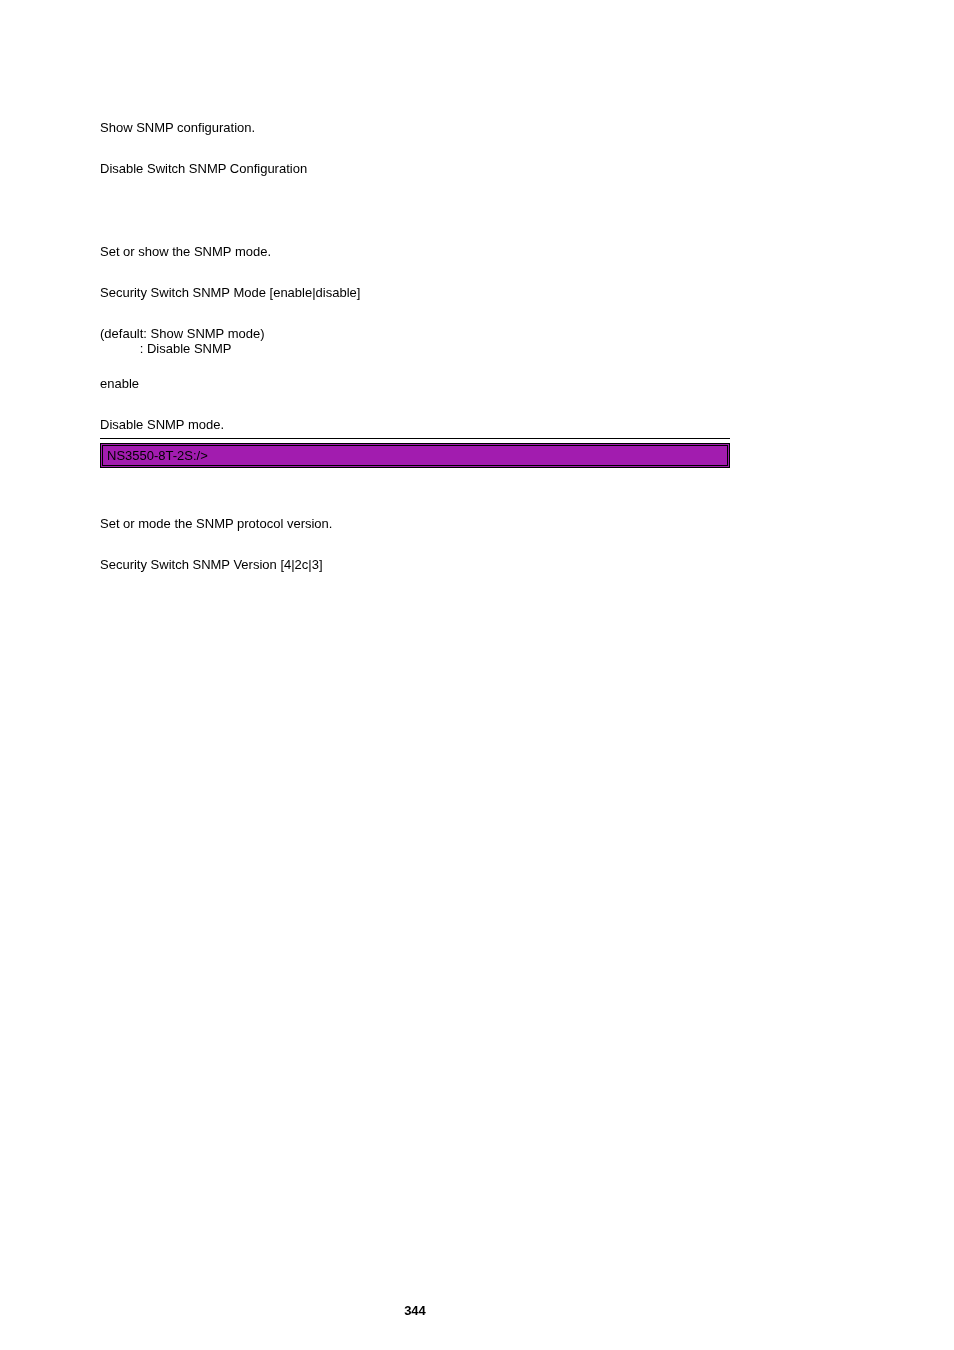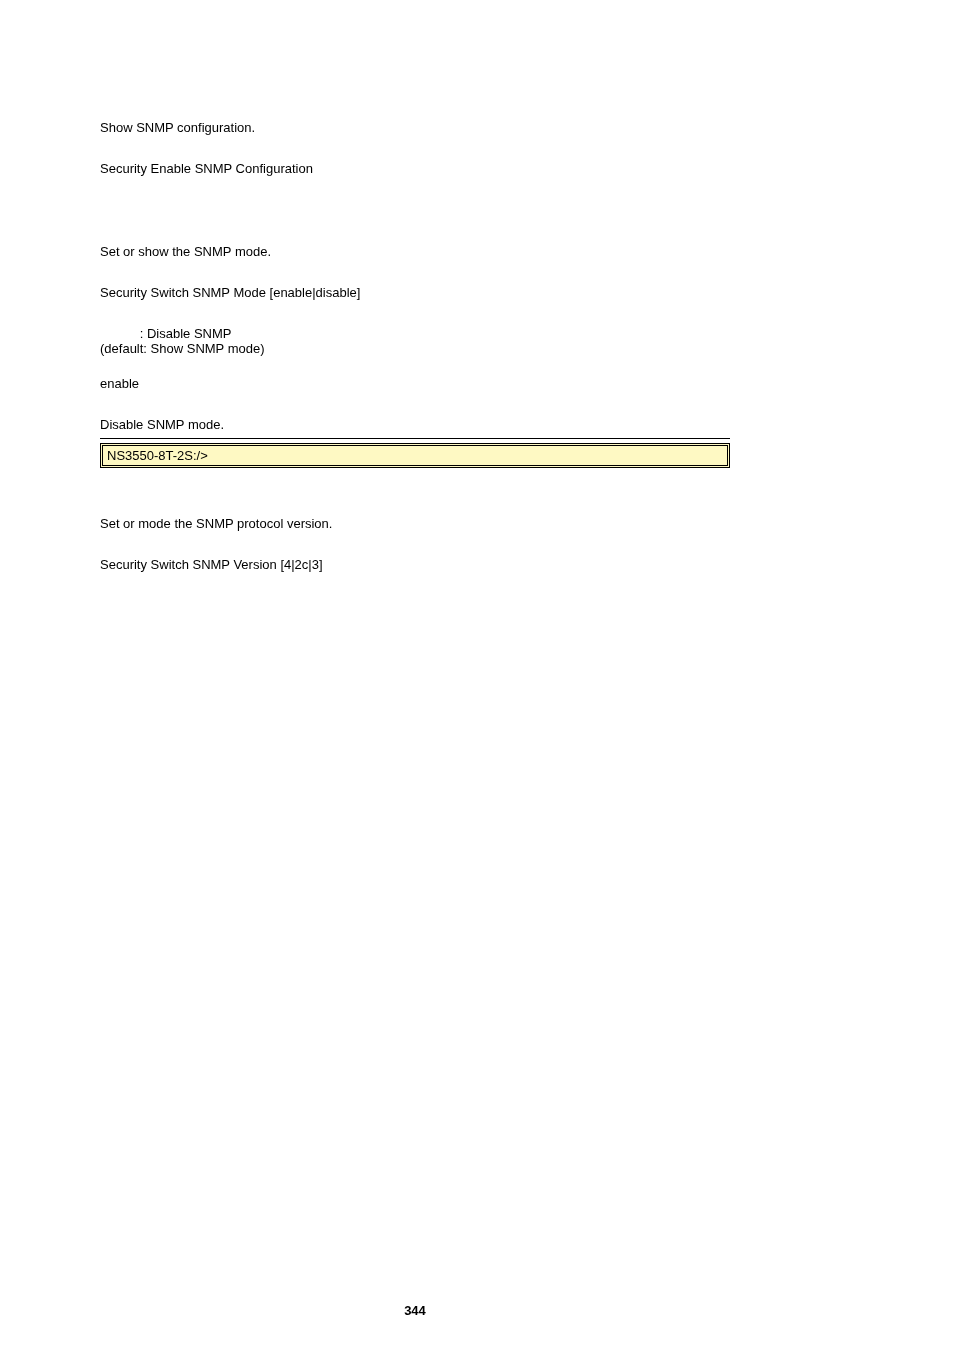--- a/index.html
+++ b/index.html
@@ -17,21 +17,21 @@
     box-sizing: border-box;
     padding: 120px 100px 0 100px;
   }
   .block { margin-bottom: 6px; }
   .gap-sm { height: 20px; }
   .gap-md { height: 44px; }
   .gap-lg { height: 62px; }
   .param-line { white-space: pre; }
   .command-box {
     border: 3px double #000;
-    background: #fef9c3;
+    background: #a21caf;
     padding: 2px 4px;
     margin-top: 4px;
     margin-bottom: 4px;
     font-size: 13px;
   }
   hr.thin {
     border: none;
     border-top: 1px solid #000;
     margin: 2px 0 0 0;
   }
@@ -45,30 +45,30 @@
     font-weight: bold;
   }
 </style>
 </head>
 <body>
 
 <div class="page">
 
   <div class="block">Show SNMP configuration.</div>
   <div class="gap-sm"></div>
-  <div class="block">Security Enable SNMP Configuration</div>
+  <div class="block">Disable Switch SNMP Configuration</div>
 
   <div class="gap-lg"></div>
 
   <div class="block">Set or show the SNMP mode.</div>
   <div class="gap-sm"></div>
   <div class="block">Security Switch SNMP Mode [enable|disable]</div>
   <div class="gap-sm"></div>
+  <div class="param-line">(default: Show SNMP mode)</div>
   <div class="param-line">           : Disable SNMP</div>
-  <div class="param-line">(default: Show SNMP mode)</div>
   <div class="gap-sm"></div>
   <div class="block">enable</div>
   <div class="gap-sm"></div>
   <div class="block">Disable SNMP mode.</div>
   <hr class="thin">
   <div class="command-box">
     <span>NS3550-8T-2S:/&gt;</span>
   </div>
 
   <div class="gap-md"></div>

